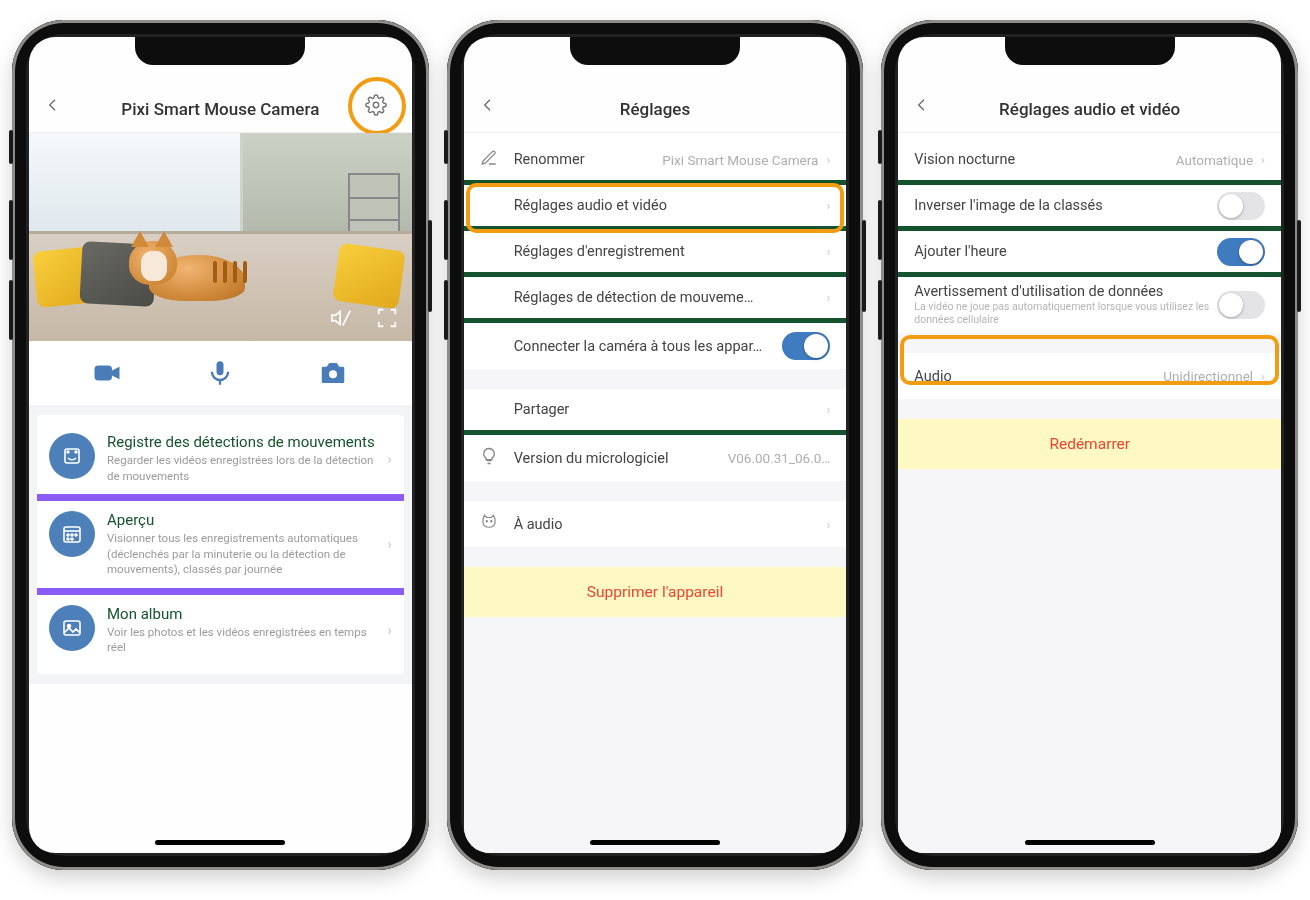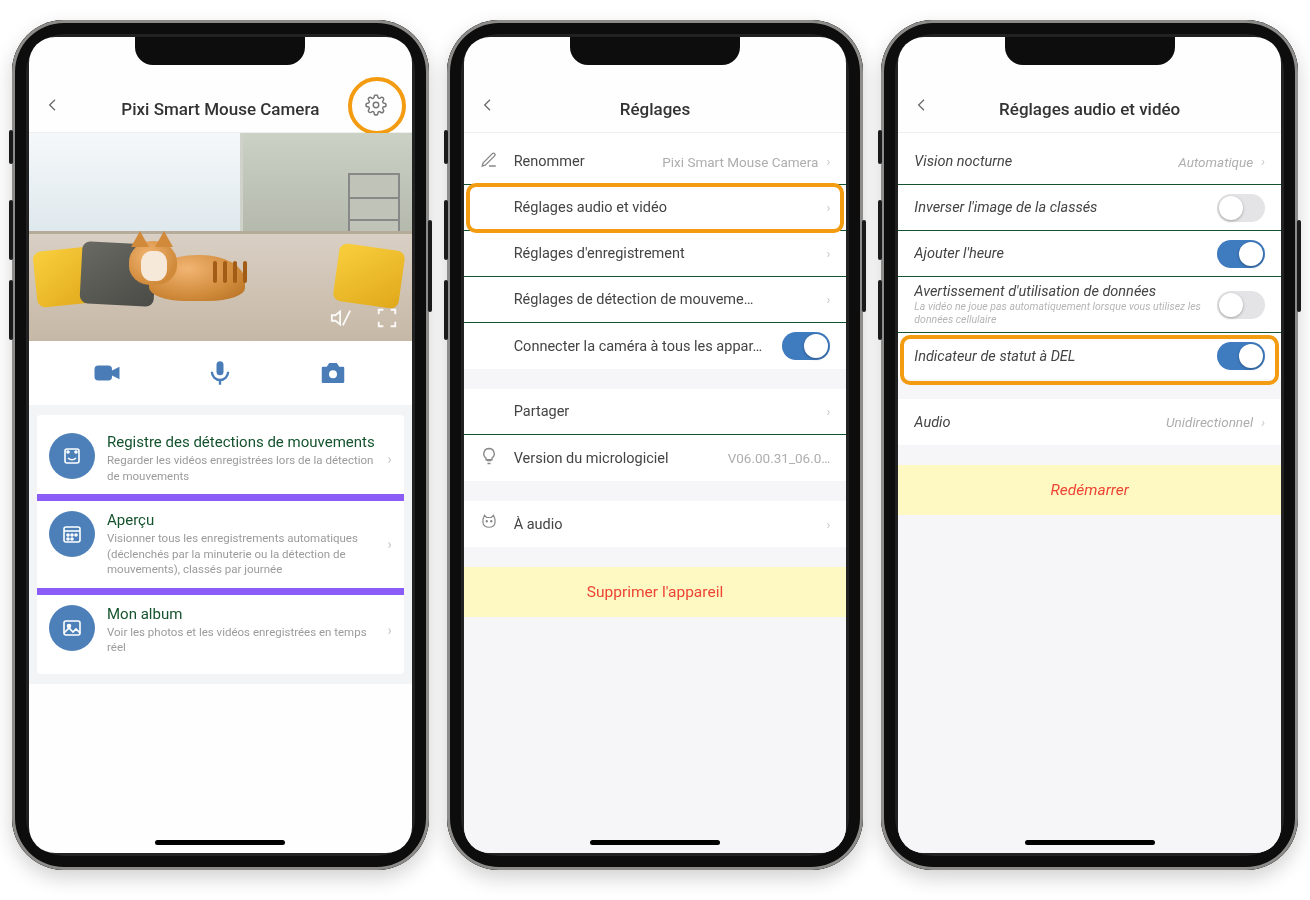--- a/index.html
+++ b/index.html
@@ -118,21 +118,21 @@
   .row1 .txt { flex:1; min-width:0;}
   .row1 .tit { font-size:15px; color:#14532d; margin-bottom:2px;}
   .row1 .sub { font-size:11.5px; color:#9b9b9b; line-height:1.35;}
   .row1 .chev { align-self:center; color:#c5c5c5; font-size:14px;}
   
   .body-bg { background:#f6f6f8; height: calc(100% - 96px); }
   .section { background:#fff; margin-bottom:20px; }
   .srow {
     display:flex; align-items:center;
     height:46px; padding:0 16px;
-    border-bottom:1px solid #14532d;
+    border-bottom:5px solid #14532d;
     position:relative;
   }
   .srow:last-child { border-bottom:none; }
   .srow .ricon { width:22px; margin-right:12px; color:#888; flex:0 0 auto;}
   .srow .ricon.spacer { width:22px;}
   .srow .label { flex:1; font-size:14.5px; color:#444; white-space:nowrap; overflow:hidden; text-overflow:ellipsis;}
   .srow .value { font-size:13.5px; color:#aeaeae; margin-left:8px; max-width:160px; white-space:nowrap; overflow:hidden; text-overflow:ellipsis;}
   .srow .chev { color:#c7c7cc; margin-left:8px; font-size:13px;}
   .srow.tall { height:56px; }
   .srow .stack { display:flex; flex-direction:column; flex:1; }
@@ -381,21 +381,21 @@
   <div class="screen">
     <div class="notch"></div>
     <div class="header">
       <div class="back">
         <svg viewBox="0 0 24 24" width="16" height="16" fill="none" stroke="#6c6c6c" stroke-width="2">
             <polyline points="15 4 7 12 15 20"></polyline>
           </svg>
       </div>
       <div class="title">Réglages audio et vidéo</div>
     </div>
-    <div class="body-bg" style="position:relative;font-style:italic;">
+    <div class="body-bg" style="position:relative;">
       <div class="section" style="padding-top:6px;">
         <div class="srow">
           <span class="label">Vision nocturne</span>
           <span class="value">Automatique</span>
           <span class="chev">›</span>
         </div>
         <div class="srow">
           <span class="label">Inverser l'image de la classés</span>
           <span class="toggle off"></span>
         </div>
@@ -403,24 +403,20 @@
           <span class="label">Ajouter l'heure</span>
           <span class="toggle on"></span>
         </div>
         <div class="srow tall">
           <div class="stack">
             <span class="label">Avertissement d'utilisation de données</span>
             <span class="sub">La vidéo ne joue pas automatiquement lorsque vous utilisez les données cellulaire</span>
           </div>
           <span class="toggle off"></span>
         </div>
-        <div class="srow">
-          <span class="label">Indicateur de statut à DEL</span>
-          <span class="toggle on"></span>
-        </div>
       </div>
       <div class="section">
         <div class="srow">
           <span class="label">Audio</span>
           <span class="value">Unidirectionnel</span>
           <span class="chev">›</span>
         </div>
       </div>
       <div class="danger-row">
         <span>Redémarrer</span>

